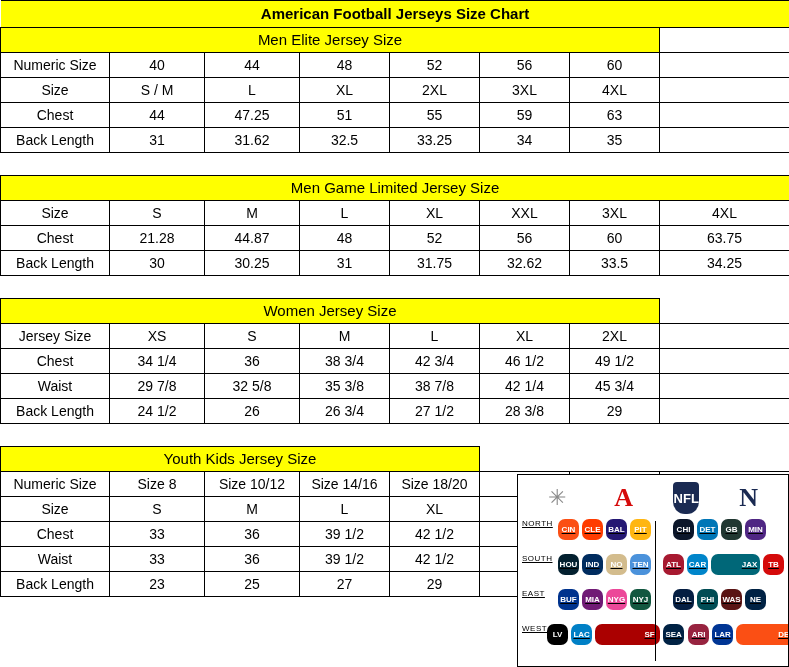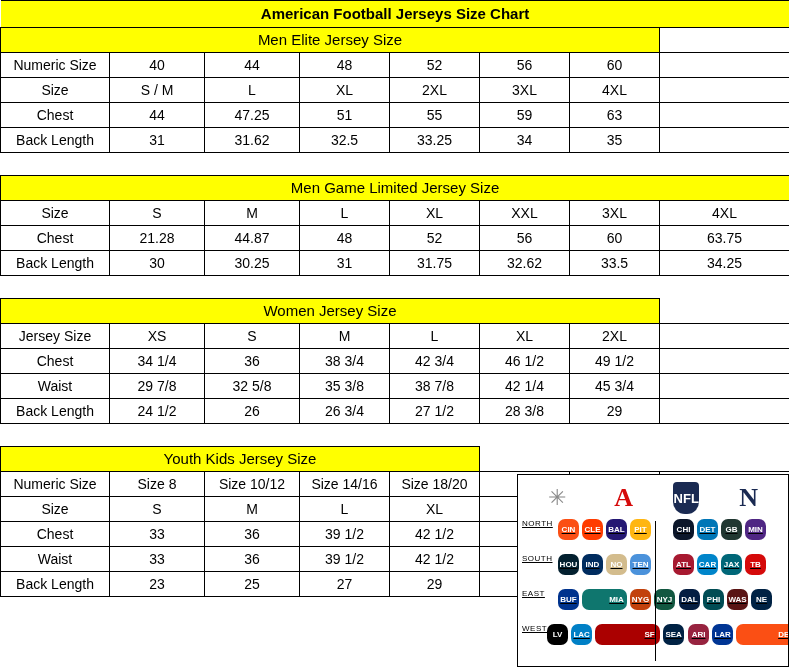--- a/index.html
+++ b/index.html
@@ -393,30 +393,30 @@
           <div class="div-label">SOUTH</div>
           <div class="team-group afc">
             <span class="team-dot" style="background: rgb(3, 32, 47);">HOU</span>
             <span class="team-dot" style="background: rgb(0, 44, 95);">IND</span>
             <span class="team-dot" style="background: rgb(211, 188, 141);">NO</span>
             <span class="team-dot" style="background: rgb(75, 146, 219);">TEN</span>
           </div>
           <div class="team-group nfc">
             <span class="team-dot" style="background: rgb(167, 25, 48);">ATL</span>
             <span class="team-dot" style="background: rgb(0, 133, 202);">CAR</span>
-            <span class="team-dot" style="background: rgb(0, 103, 120);">JAX</span>
+            <span class="team-dot" style="background: rgb(0, 103, 120); padding-left: 28px;">JAX</span>
             <span class="team-dot" style="background: rgb(213, 10, 10);">TB</span>
           </div>
         </div>
         <div class="div-row">
           <div class="div-label">EAST</div>
           <div class="team-group afc">
             <span class="team-dot" style="background: rgb(0, 51, 141);">BUF</span>
-            <span class="team-dot" style="background: #0f766e; padding-left: 24px;">MIA</span>
-            <span class="team-dot" style="background: #c2410c;">NYG</span>
+            <span class="team-dot" style="background: #701a75;">MIA</span>
+            <span class="team-dot" style="background: #ec4899;">NYG</span>
             <span class="team-dot" style="background: rgb(18, 87, 64);">NYJ</span>
           </div>
           <div class="team-group nfc">
             <span class="team-dot" style="background: rgb(4, 30, 66);">DAL</span>
             <span class="team-dot" style="background: rgb(0, 76, 84);">PHI</span>
             <span class="team-dot" style="background: rgb(90, 20, 20);">WAS</span>
             <span class="team-dot" style="background: rgb(0, 34, 68);">NE</span>
           </div>
         </div>
         <div class="div-row">

